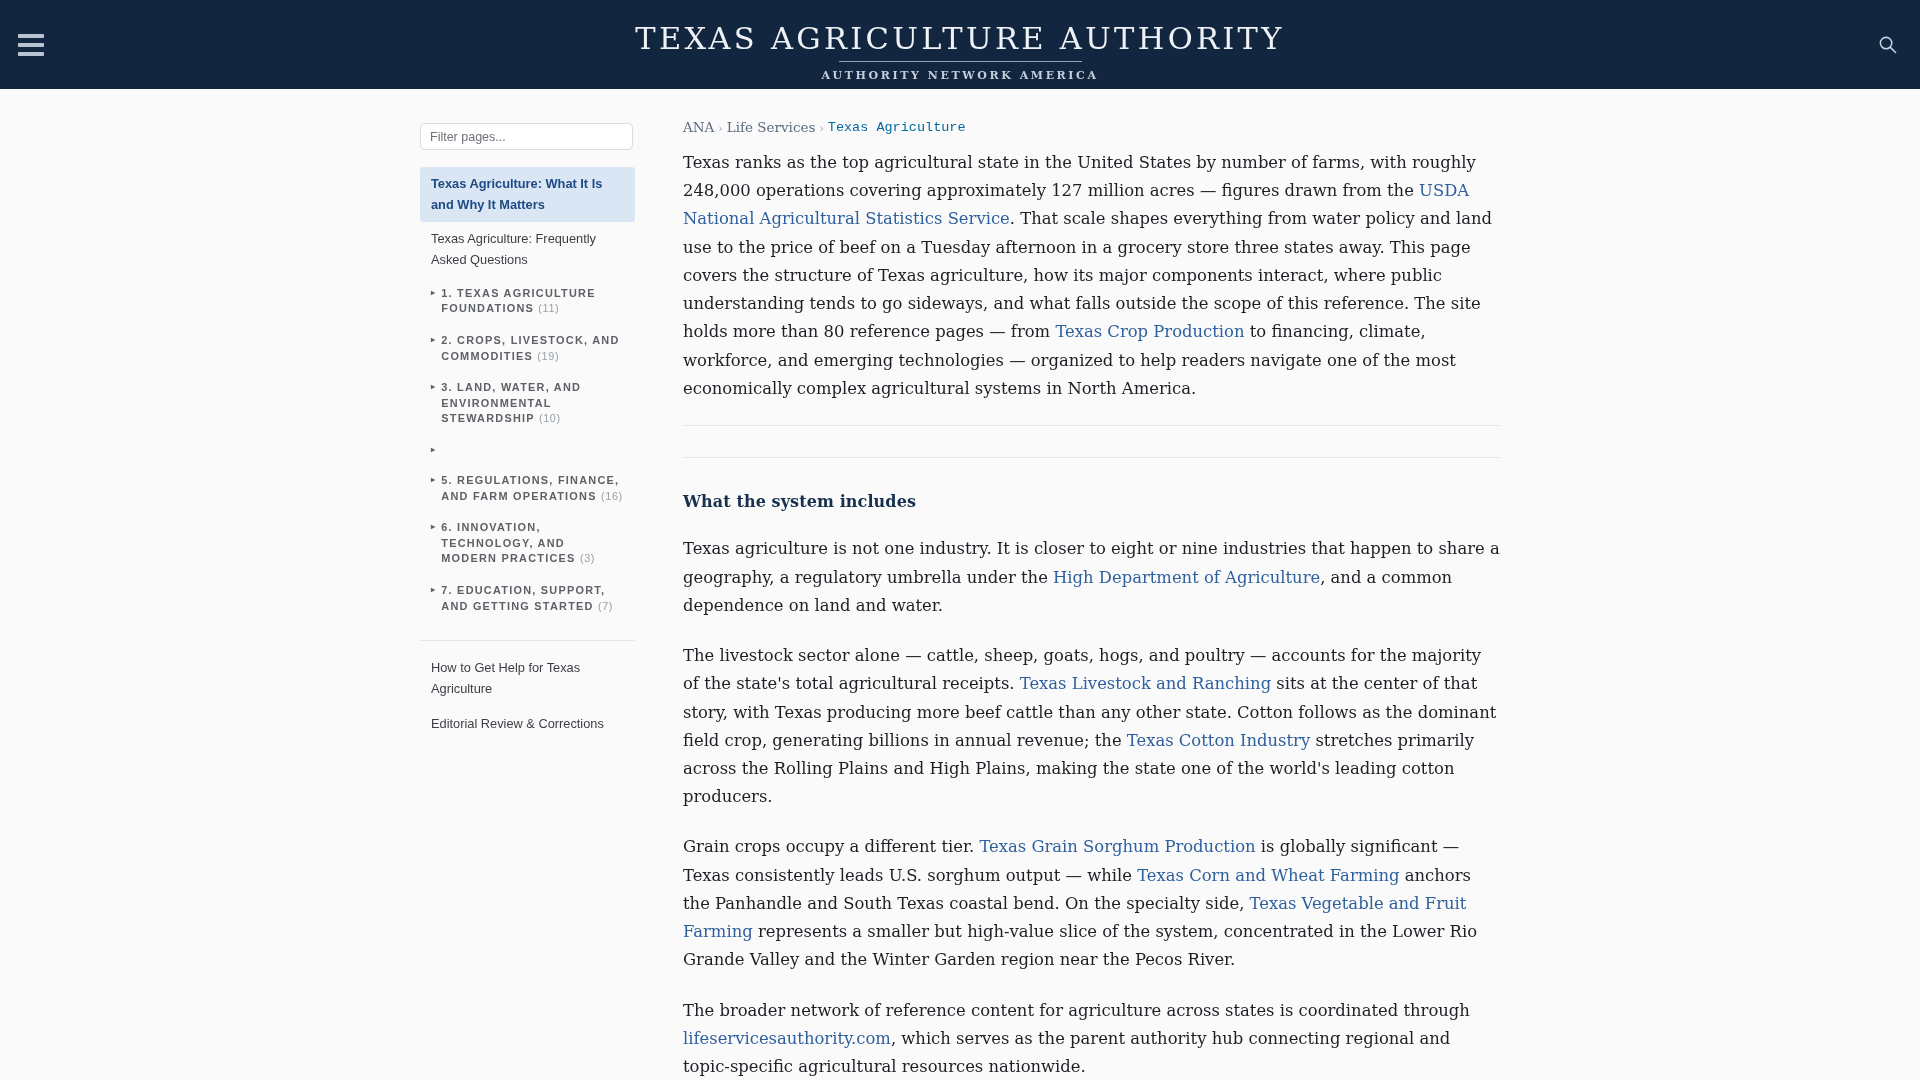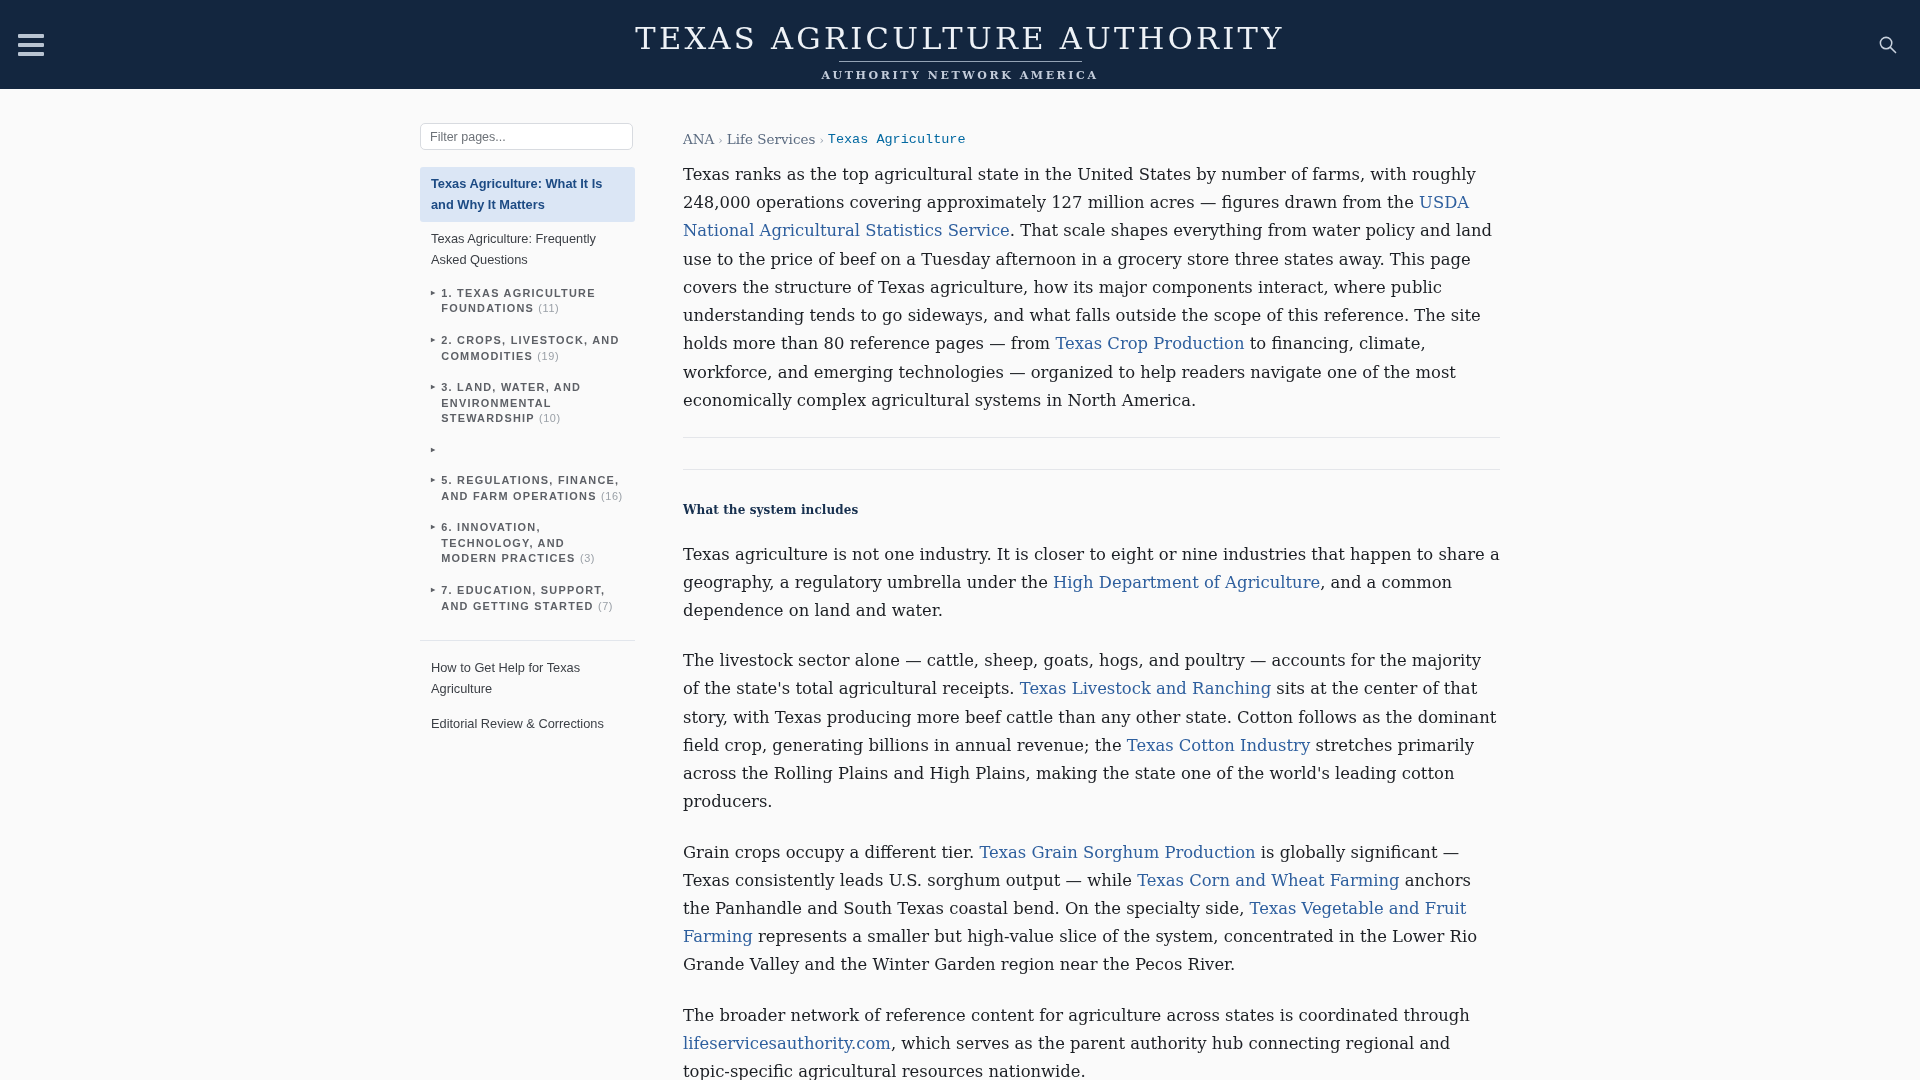--- a/index.html
+++ b/index.html
@@ -140,42 +140,42 @@
     text-decoration: none;
   }
 
   
   .main { flex: 1 1 auto; min-width: 0; padding-top: 5px; }
   .breadcrumb {
     font-family: "DejaVu Serif", "Liberation Serif", serif;
     font-size: 13.5px;
     color: #4f5a68;
     margin-bottom: 14px;
-    display: flex; flex-wrap: wrap; align-items: flex-end; gap: 4px; margin-top: 12px;
+    display: flex; flex-wrap: wrap; align-items: flex-end; gap: 4px;
   }
   .breadcrumb a { color: #5b6b80; text-decoration: none; }
   .breadcrumb .sep { color: #9aa4b1; font-size: 11px; }
   .breadcrumb .current { color: #0369a1; font-family: Liberation Mono, monospace; }
 
   .body-text {
     font-family: "DejaVu Serif", "Liberation Serif", serif;
     font-size: 16.4px;
     line-height: 1.72;
     color: #1c1f24;
     text-align: left;
   }
   .body-text p { margin: 0 0 22px 0; }
   .body-text a { color: #2e5f9e; text-decoration: none; }
 
   .rule { height: 1px; background: #e4e6ea; }
   .rule-gap { height: 31px; }
 
   h2.section-title {
     font-family: "DejaVu Serif", "Liberation Serif", serif;
-    font-size: 12px;
+    font-size: 16px;
     font-weight: bold;
     color: #17304f;
     margin: 30px 0 20px 0;
     letter-spacing: 0.1px;
   }
 </style>
 </head>
 <body>
 
 <header class="site-header">

